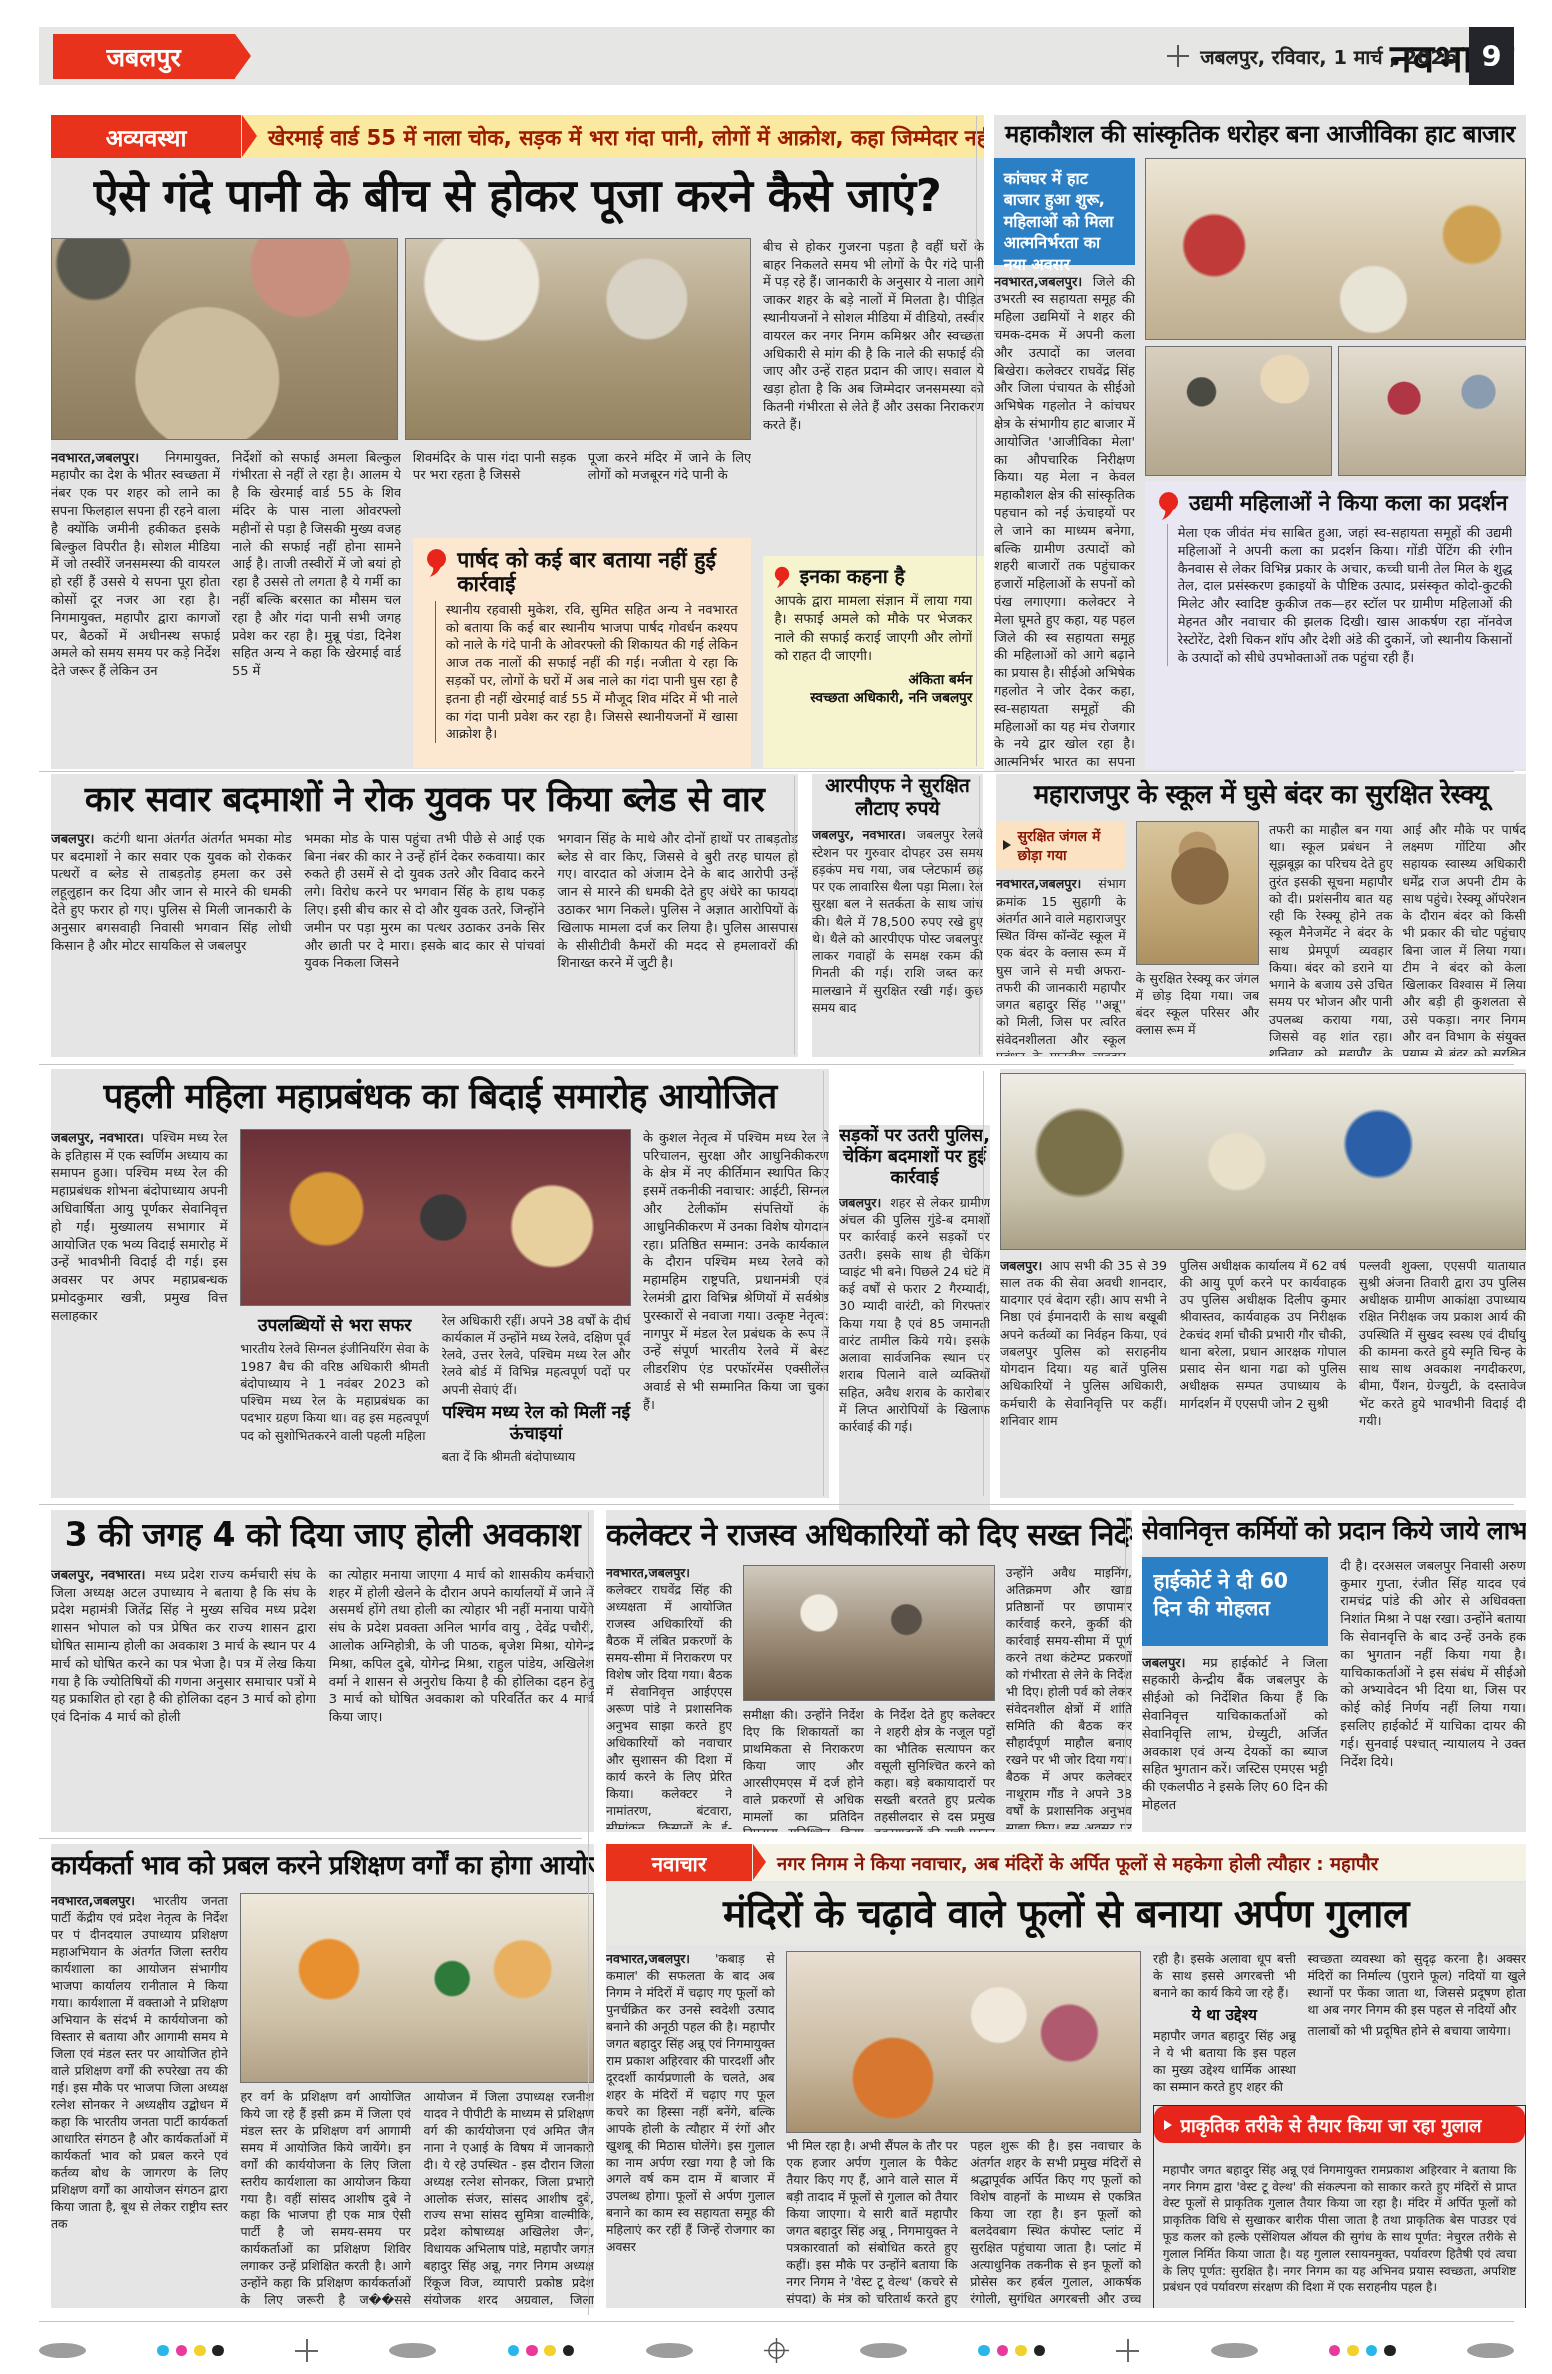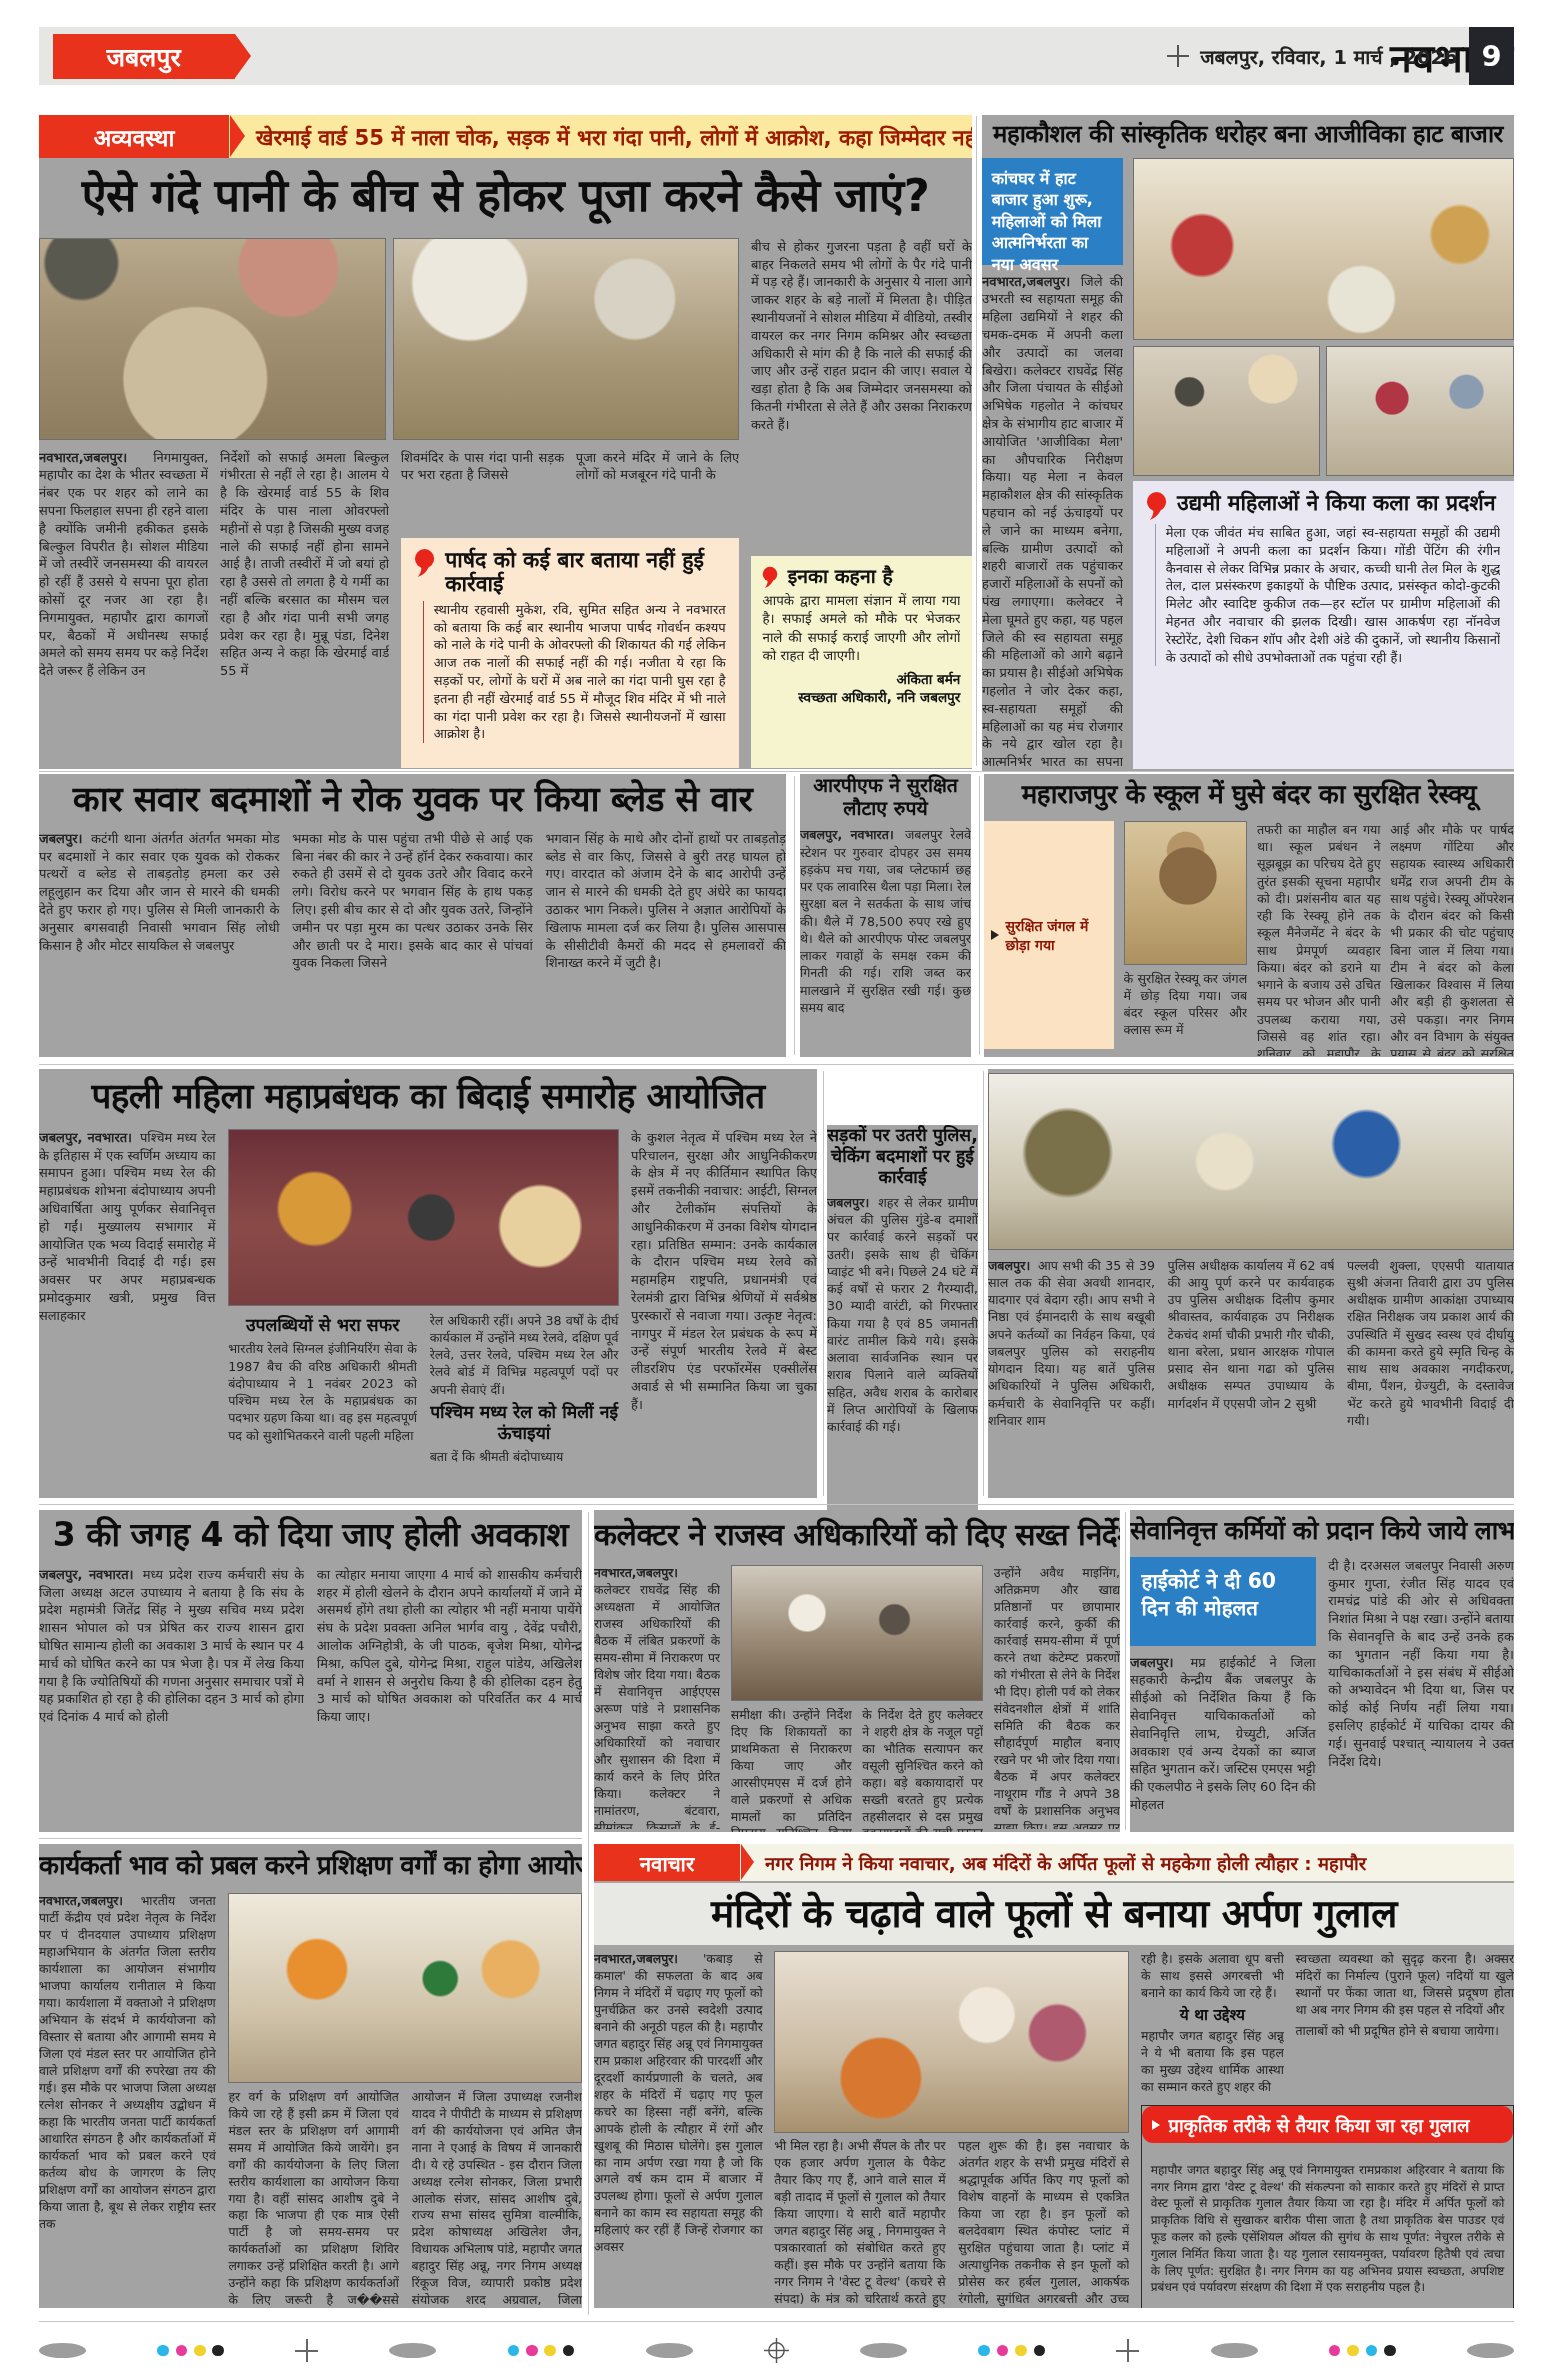--- a/index.html
+++ b/index.html
@@ -1,17 +1,17 @@
 <!DOCTYPE html>
 <html lang="hi"><head>
 <meta charset="utf-8">
 <style>
   html,body{margin:0;padding:0;background:#ffffff;}
   body{width:1553px;height:2375px;position:relative;font-family:"DejaVu Sans",sans-serif;color:#1c1c1c;overflow:hidden;}
-  .story{position:absolute;overflow:hidden;background:#a3a3a3;}
+  .story{position:absolute;overflow:hidden;background:#e5e5e5;margin-left:12px;}
   .hl{font-weight:700;color:#0d0d0d;text-align:center;line-height:1.12;letter-spacing:-0.5px;margin:0;white-space:nowrap;overflow:hidden;}
   .bt{font-size:13px;line-height:1.37;text-align:justify;color:#222;margin:0;overflow:hidden;}
   .bt b{font-weight:700;padding-right:2.9px;}
   .photo{border:1px solid #6f6f6f;box-sizing:border-box;}
   .cols{display:flex;gap:12.6px;}
   .cols>*{flex:1;min-width:0;}
   
   .hdrbar{position:absolute;left:39px;top:27px;width:1475px;height:58px;background:#e6e6e5;display:flex;align-items:center;}
   .redtag{position:relative;background:#e8321c;color:#fff;font-weight:700;display:flex;align-items:center;justify-content:center;}
   .hdr-tag{width:182px;height:45px;margin-left:13.6px;font-size:25px;}
@@ -217,21 +217,21 @@
 </section>
 
 <section class="story" style="left:800px;top:774px;width:171px;height:283px;">
   <h2 class="smalltitle">आरपीएफ ने सुरक्षित लौटाए रुपये</h2>
   <p class="bt" style="font-size:12.6px;height:217px;"><b>जबलपुर, नवभारत। </b><span>जबलपुर रेलवे स्टेशन पर गुरुवार दोपहर उस समय हड़कंप मच गया, जब प्लेटफार्म छह पर एक लावारिस थैला पड़ा मिला। रेल सुरक्षा बल ने सतर्कता के साथ जांच की। थैले में 78,500 रुपए रखे हुए थे। थैले को आरपीएफ पोस्ट जबलपुर लाकर गवाहों के समक्ष रकम की गिनती की गई। राशि जब्त कर मालखाने में सुरक्षित रखी गई। कुछ समय बाद</span></p>
 </section>
 
 <section class="story" style="left:984px;top:774px;width:530px;height:283px;">
   <h1 class="hl" style="font-size:26px;height:41px;line-height:41px;">महाराजपुर के स्कूल में घुसे बंदर का सुरक्षित रेस्क्यू</h1>
   <div class="cols" style="height:235px;margin-top:5.8px;gap:9.7px;">
-    <div style="flex:1.05;min-width:0;display:flex;flex-direction:row;">
+    <div style="flex:1.05;min-width:0;display:flex;flex-direction:column;">
       <div class="mk-kicker">
           <span class="tri"></span>
           <span>सुरक्षित जंगल में छोड़ा गया</span>
         </div>
       <p class="bt" style="font-size:12.6px;flex:1;"><b>नवभारत,जबलपुर। </b><span>संभाग क्रमांक 15 सुहागी के अंतर्गत आने वाले महाराजपुर स्थित विंग्स कॉन्वेंट स्कूल में एक बंदर के क्लास रूम में घुस जाने से मची अफरा-तफरी की जानकारी महापौर जगत बहादुर सिंह ''अन्नू'' को मिली, जिस पर त्वरित संवेदनशीलता और स्कूल प्रबंधन के मानवीय व्यवहार के</span></p>
     </div>
     <div style="flex:1;min-width:0;display:flex;flex-direction:column;gap:4.9px;">
       <div class="photo ph-monkey" style="height:144px;flex:none;"></div>
       <p class="bt" style="font-size:12.6px;flex:1;">के सुरक्षित रेस्क्यू कर जंगल में छोड़ दिया गया। जब बंदर स्कूल परिसर और क्लास रूम में</p>
     </div>

